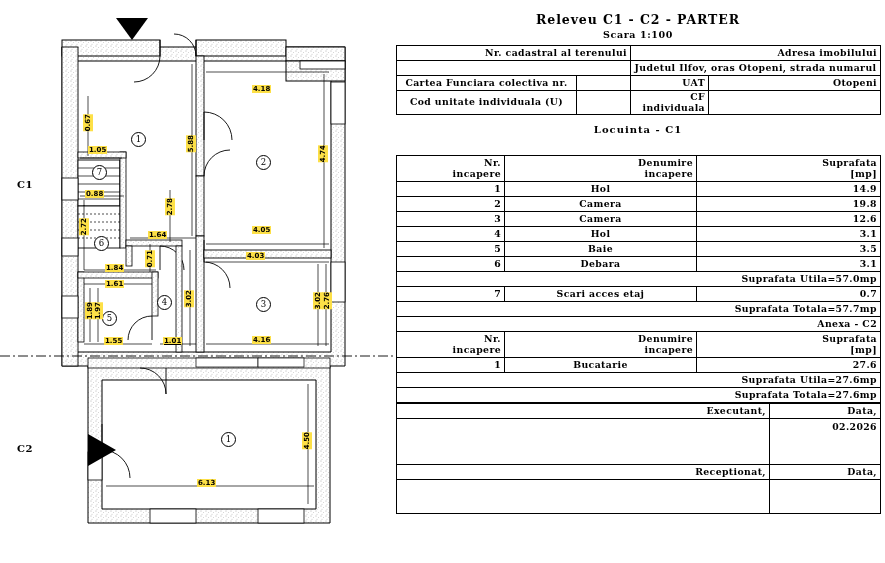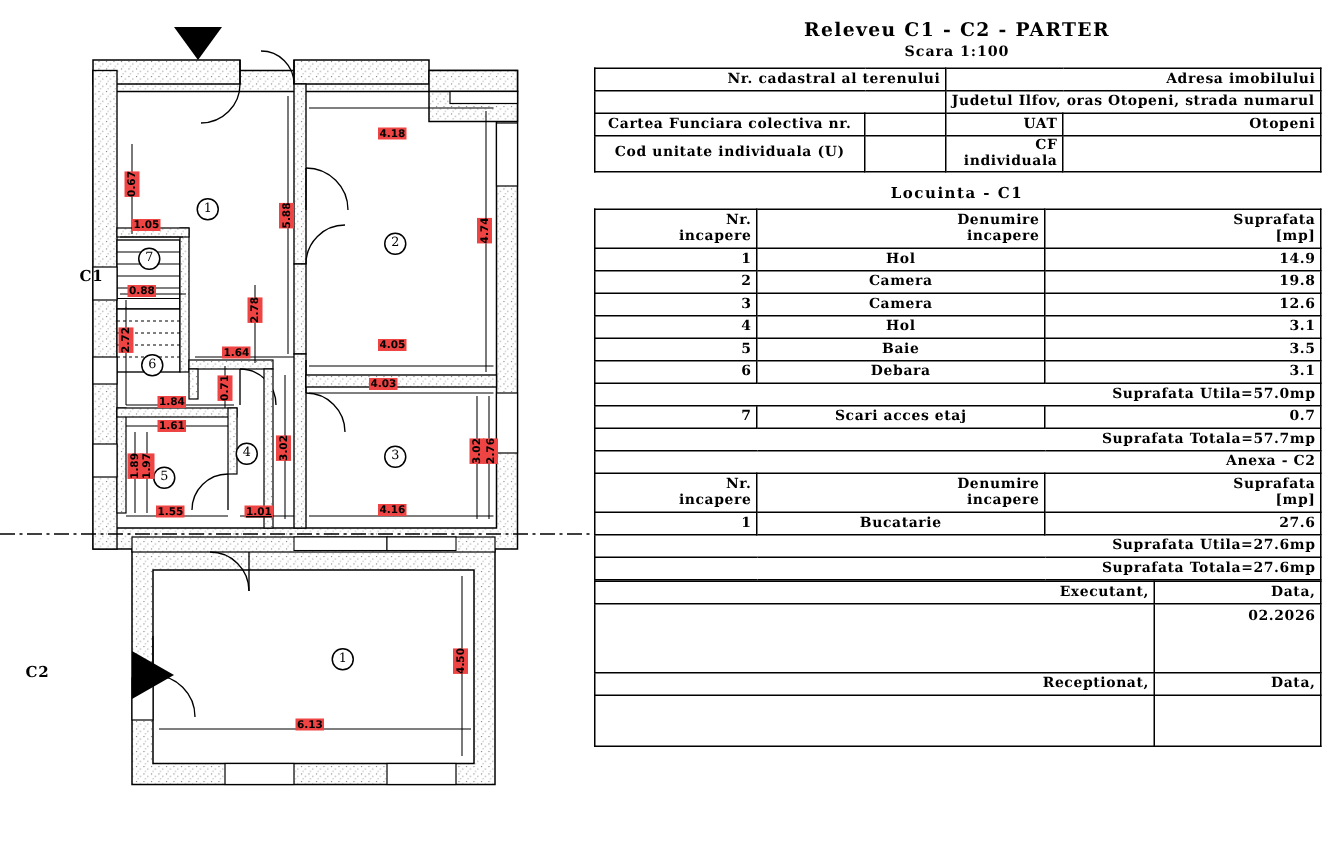--- a/index.html
+++ b/index.html
@@ -26,21 +26,21 @@
   .hdr2{height:26px;}
 
   .tall{height:46px;}
   .tall2{height:34px;}
 
   
   #plan{position:absolute;left:0;top:0;width:396px;height:563px;}
   .lbl{position:absolute;font-family:"DejaVu Serif",serif;font-size:10px;font-weight:bold;
        letter-spacing:.5px;}
   .dim{position:absolute;font-family:"DejaVu Sans",sans-serif;font-size:7px;font-weight:bold;
-       color:#000;background:#ef4444;padding:0 1px;}
+       color:#000;background:#fde047;padding:0 1px;}
   .rnum{position:absolute;width:13px;height:13px;border:1px solid #000;border-radius:50%;
         font-size:8.5px;line-height:12px;text-align:center;font-family:"DejaVu Serif",serif;
         background:#fff;}
 </style>
 </head>
 <body>
 
 <div id="plan">
 
   <svg width="396" height="563" viewBox="0 0 396 563">
@@ -205,21 +205,21 @@
   <div class="rnum" style="left:131px;top:132px;">1</div>
   <div class="rnum" style="left:256px;top:155px;">2</div>
   <div class="rnum" style="left:256px;top:297px;">3</div>
   <div class="rnum" style="left:157px;top:295px;">4</div>
   <div class="rnum" style="left:102px;top:311px;">5</div>
   <div class="rnum" style="left:94px;top:236px;">6</div>
   <div class="rnum" style="left:92px;top:165px;">7</div>
   <div class="rnum" style="left:221px;top:432px;">1</div>
 
   
-  <div class="lbl" style="left:17px;top:179px;margin-left:36px;">C1</div>
+  <div class="lbl" style="left:17px;top:179px;">C1</div>
   <div class="lbl" style="left:17px;top:443px;">C2</div>
 
   
   <div class="dim" style="left:83px;top:114px;writing-mode:vertical-rl;transform:rotate(180deg);">0.67</div>
   <div class="dim" style="left:88px;top:146px;">1.05</div>
   <div class="dim" style="left:186px;top:135px;writing-mode:vertical-rl;transform:rotate(180deg);">5.88</div>
   <div class="dim" style="left:252px;top:85px;">4.18</div>
   <div class="dim" style="left:318px;top:145px;writing-mode:vertical-rl;transform:rotate(180deg);">4.74</div>
   <div class="dim" style="left:252px;top:226px;">4.05</div>
   <div class="dim" style="left:246px;top:252px;">4.03</div>
@@ -272,21 +272,21 @@
       <tr>
         <td class="l">Cod unitate individuala (U)</td>
         <td class="c">&nbsp;</td>
         <td class="c">CF individuala</td>
         <td class="c">&nbsp;</td>
       </tr>
     </tbody>
   </table>
 
   <div id="rooms-wrap">
-    <div class="sect-title" style="margin-bottom:4px;text-align:center;">Locuinta - C1</div>
+    <div class="sect-title" style="margin-bottom:20px;text-align:center;">Locuinta - C1</div>
 
     <table class="t">
       <colgroup>
           <col style="width:108px">
           <col style="width:192px">
           <col style="width:184px">
         </colgroup>
       <tbody>
         <tr class="hdr2">
           <td class="c">

